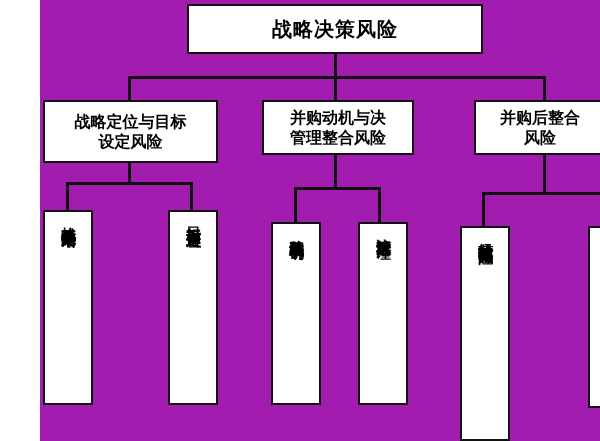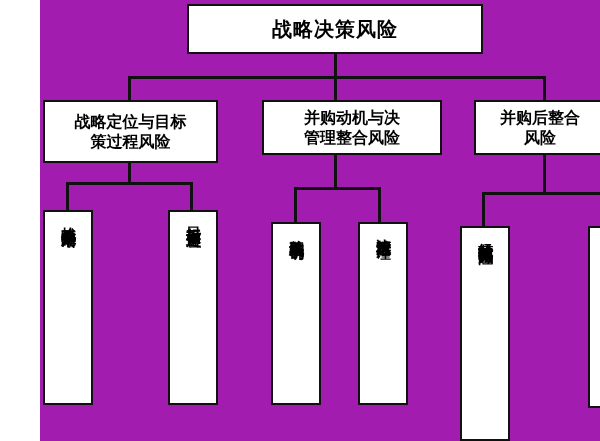--- a/index.html
+++ b/index.html
@@ -87,25 +87,25 @@
   <div class="connector conn-v" style="left:442px; top:192px; width:3px; height:35px;"></div>
   <div class="connector conn-v" style="left:569px; top:192px; width:3px; height:35px;"></div>
 
   <div class="node node-root" style="left:147px; top:4px; width:296px; height:50px;">
     <span>战略决策风险</span>
   </div>
 
   <div class="node node-l2" style="left:3px; top:100px; width:175px; height:63px;">
     <span>
       <span>战略定位与目标</span><br>
-      <span>策过程风险</span>
+      <span>设定风险</span>
     </span>
   </div>
 
-  <div class="node node-l2" style="left:222px; top:100px; width:180px; height:55px;">
+  <div class="node node-l2" style="left:222px; top:100px; width:152px; height:55px;">
     <span>
       <span>并购动机与决</span><br>
       <span>管理整合风险</span>
     </span>
   </div>
 
   <div class="node node-l2" style="left:434px; top:100px; width:132px; height:55px;">
     <span>
       <span>并购后整合</span><br>
       <span>风险</span>

